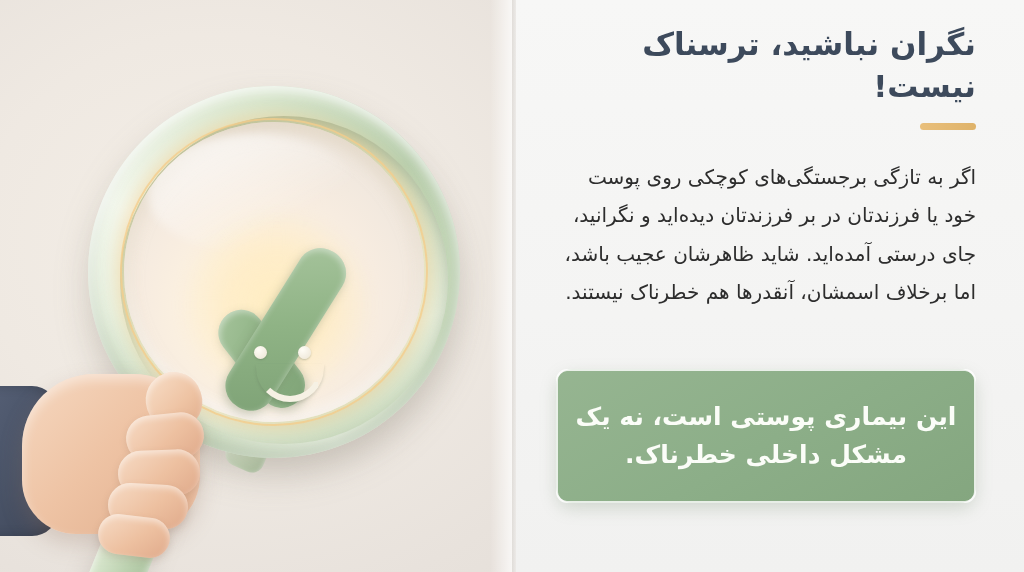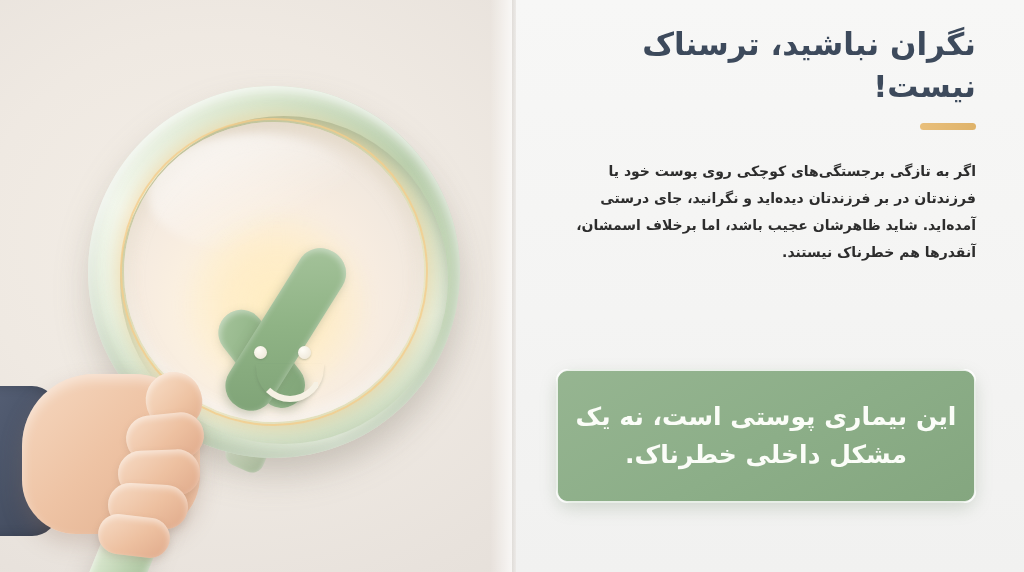--- a/index.html
+++ b/index.html
@@ -159,21 +159,21 @@
     margin:0;padding-top:24px;
     font-size:31px;line-height:1.34;font-weight:bold;
     color:#3d4a5c;letter-spacing:.1px;
   }
   .accent-bar{
     margin-top:16px;width:56px;height:7px;border-radius:4px;
     background:linear-gradient(90deg,#e9bf7b,#dfb36a);
   }
   .body-text{
     margin:0;padding-top:28px;
-    font-size:14px;line-height:1.92;color:#2d2d2d;font-weight:700;
+    font-size:20px;line-height:1.92;color:#2d2d2d;font-weight:400;
   }
   .callout{
     position:absolute;right:0;top:369px;width:420px;height:134px;
     box-sizing:border-box;border-radius:16px;
     background:linear-gradient(150deg,#96b591 0%,#8cae88 52%,#84a67f 100%);
     box-shadow:0 6px 16px rgba(130,150,125,.28);
   }
   .callout-inner{
     width:100%;height:100%;box-sizing:border-box;
     border:2px solid rgba(255,255,255,.80);border-radius:11px;

